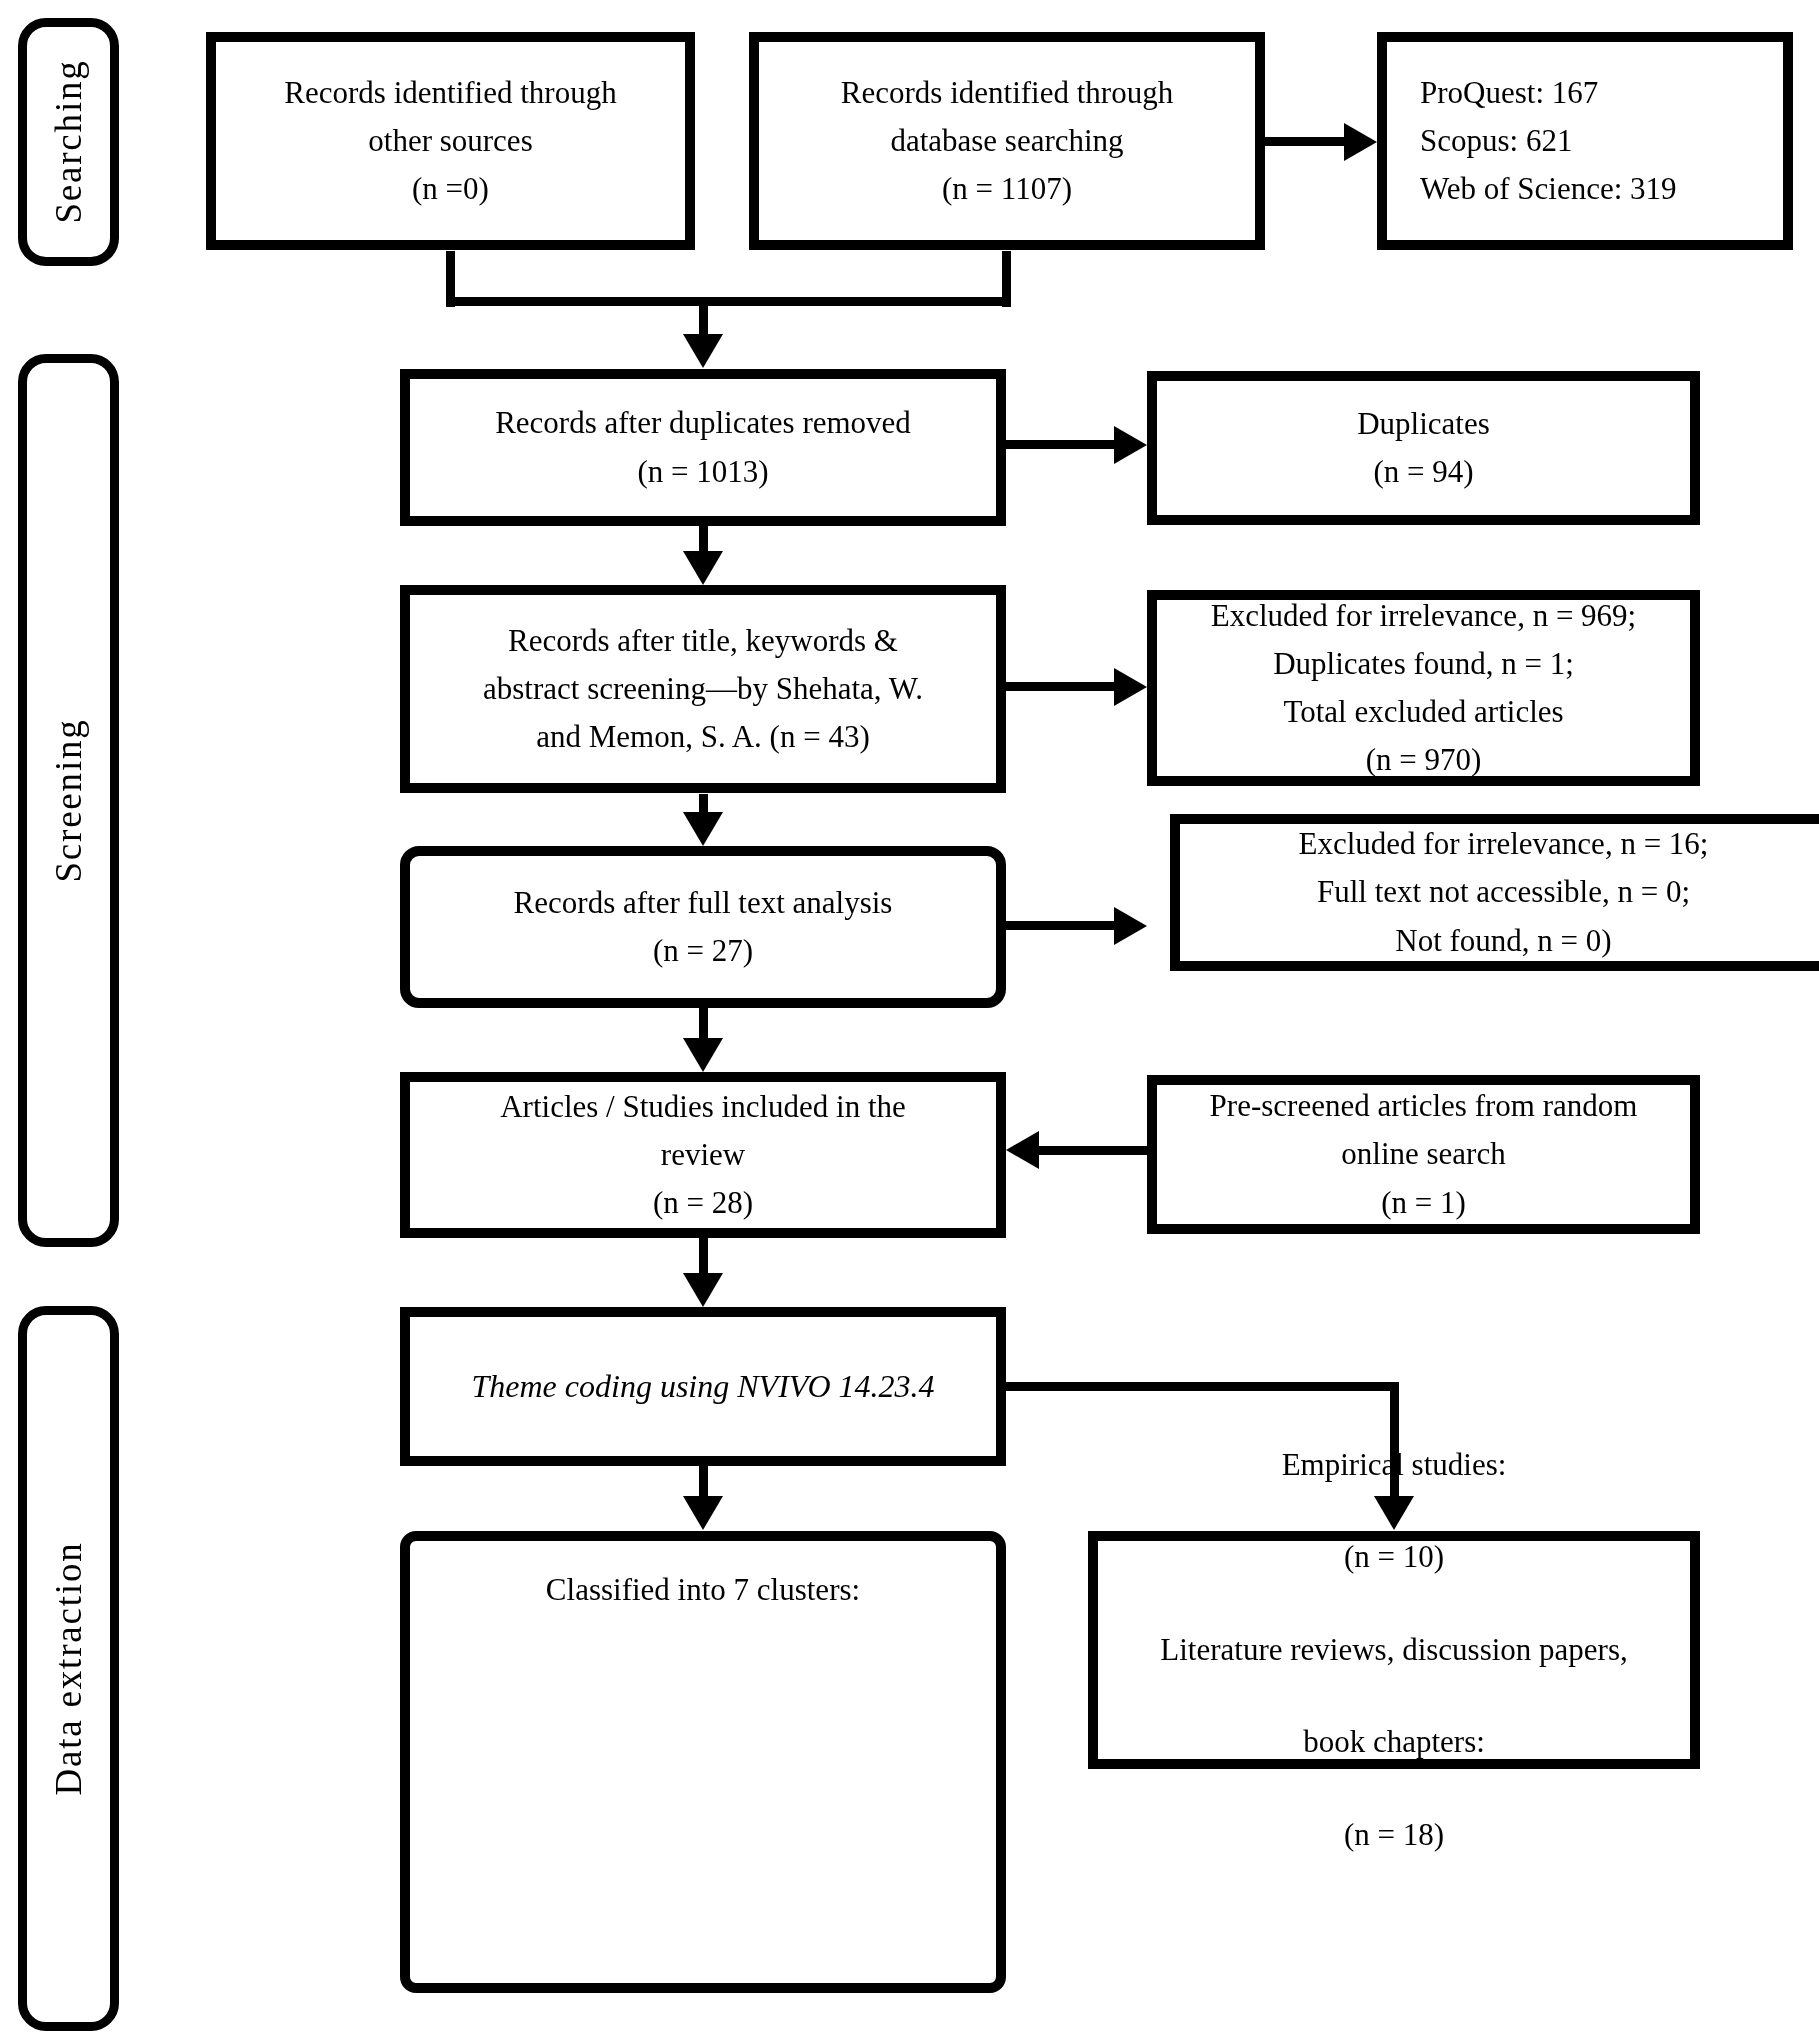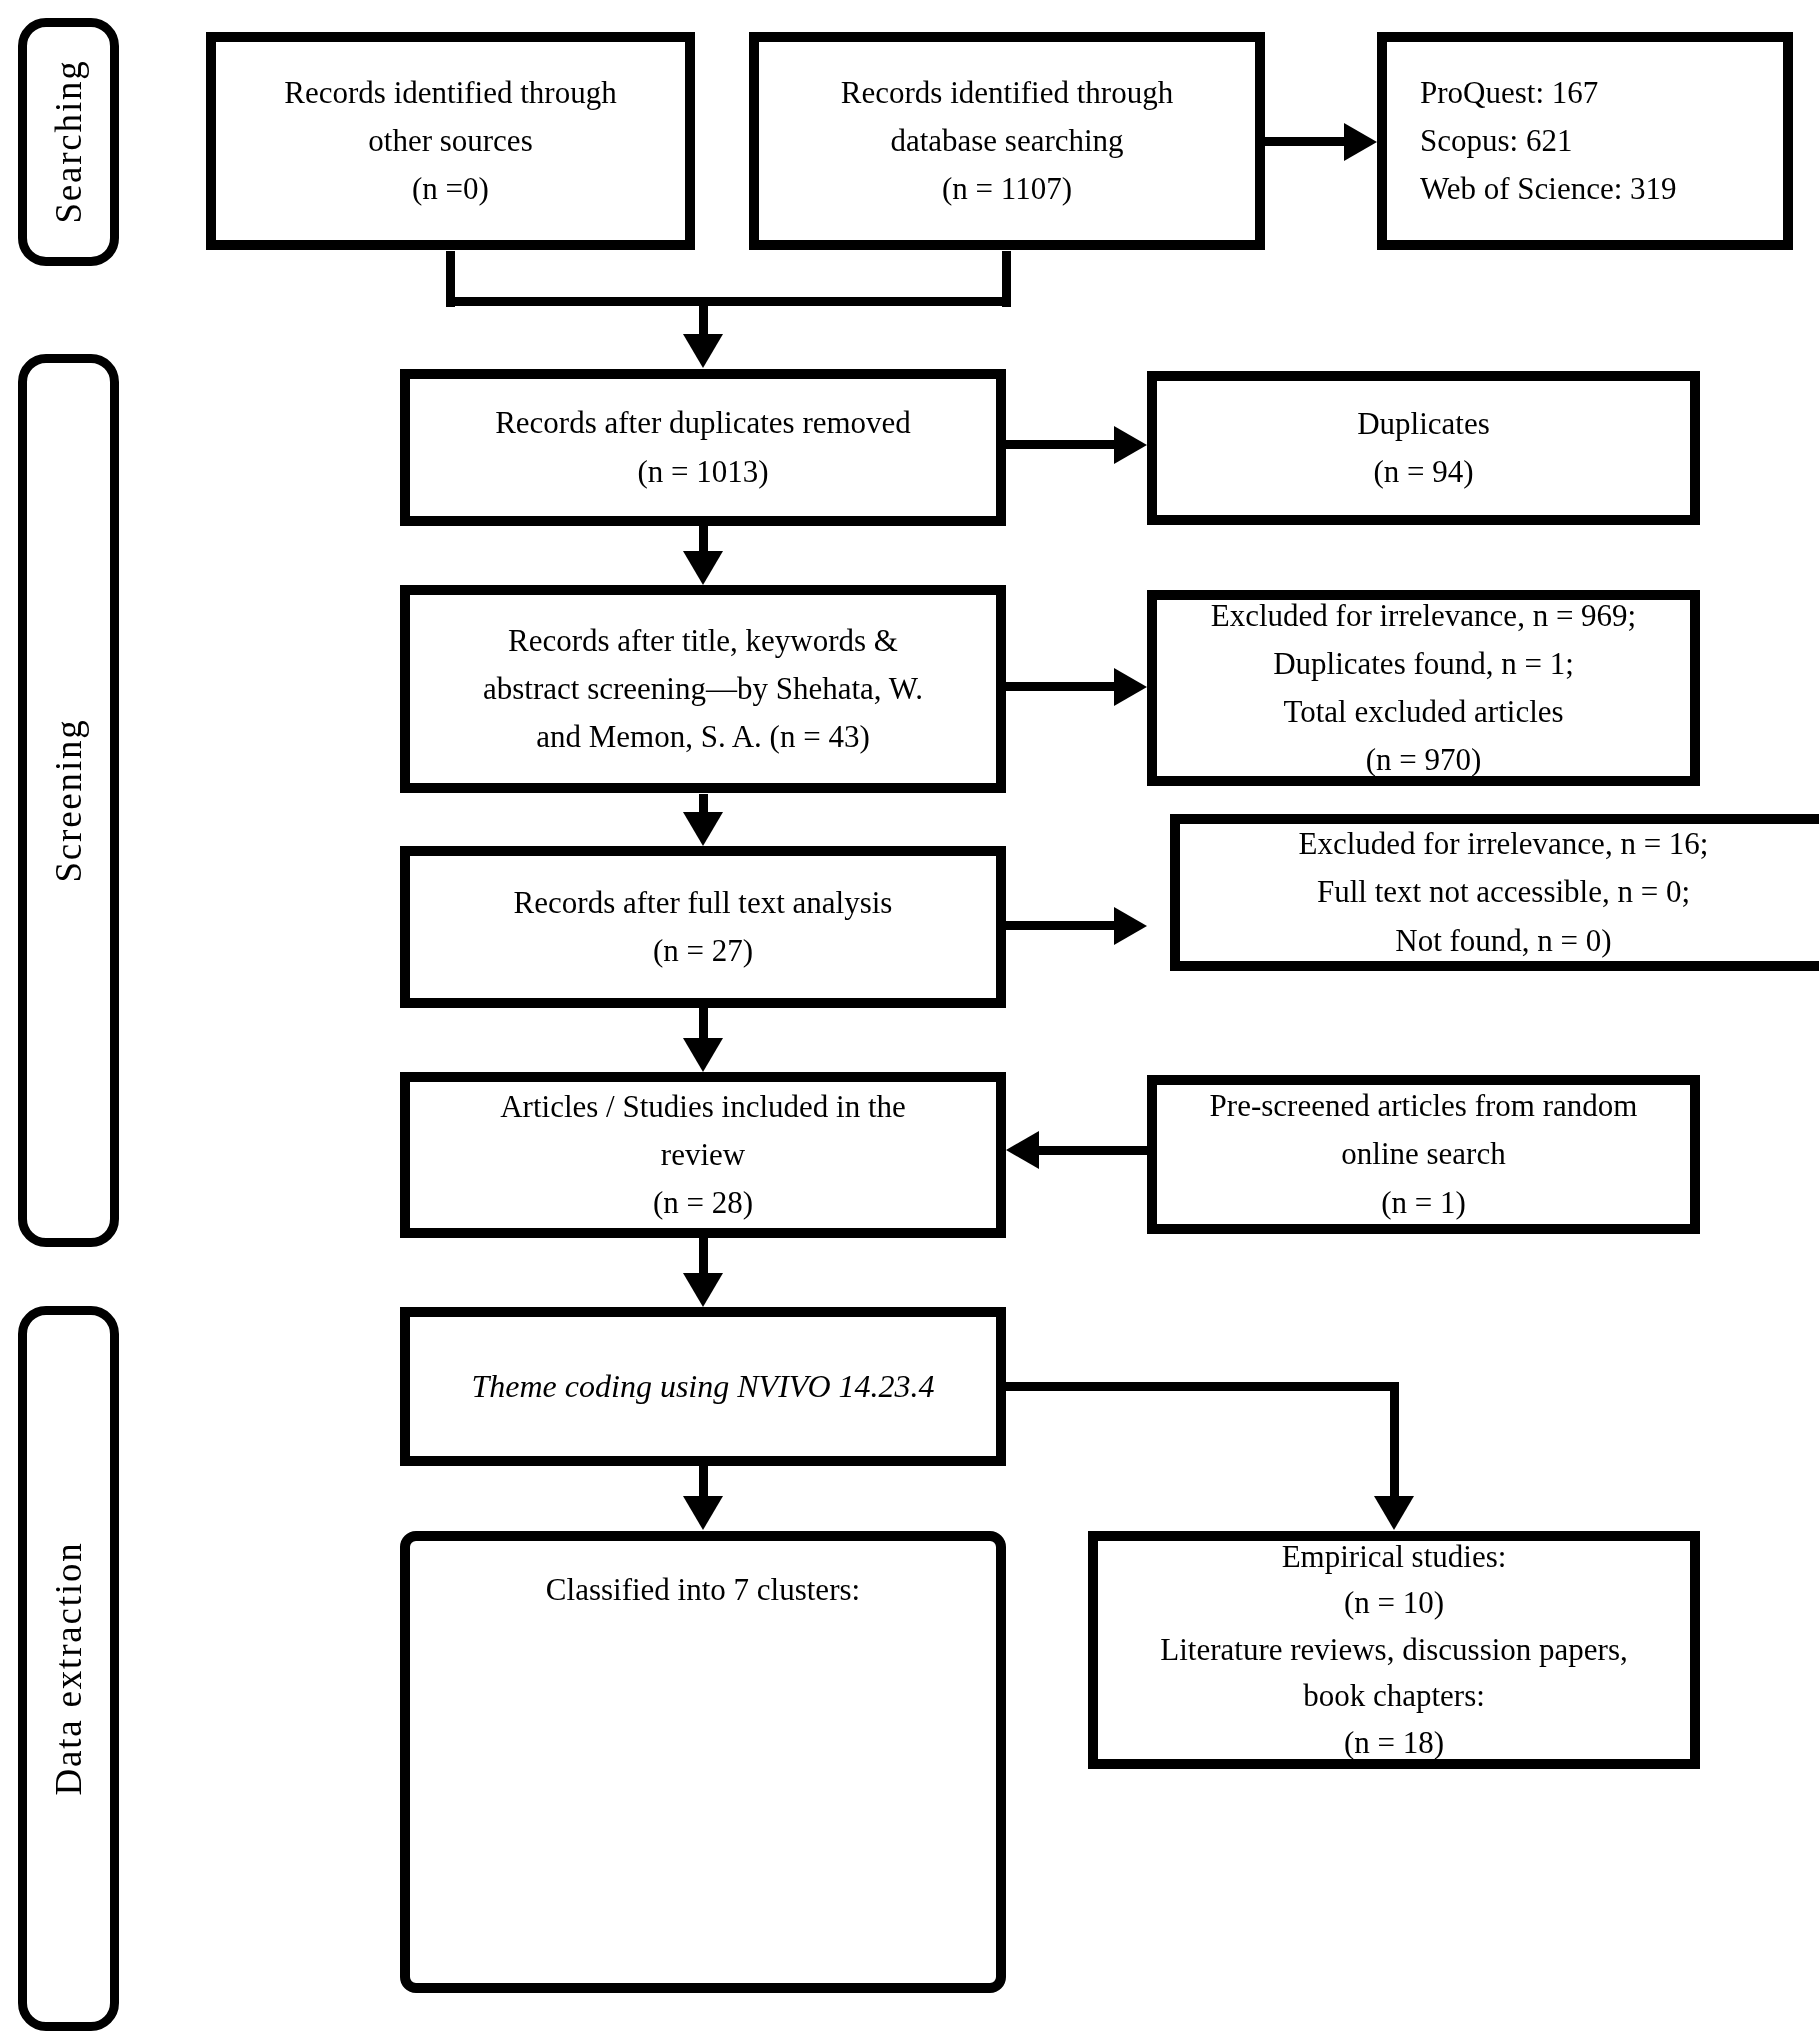--- a/index.html
+++ b/index.html
@@ -24,21 +24,21 @@
     font-size: 31px;
     line-height: 1.55;
   }
   .box.left-text {
     align-items: flex-start;
     text-align: left;
     padding-left: 33px;
     padding-right: 11.8px;
   }
   .box.italic { font-style: italic; font-size: 32px; }
-  .box.tight { line-height: 1.5; }
+  .box.tight { line-height: 1.5; gap: 46px; }
   .sidebar {
     position: absolute;
     box-sizing: border-box;
     border: 9.4px solid #000000;
     border-radius: 28px;
     background: #ffffff;
     display: flex;
     align-items: center;
     justify-content: center;
   }
@@ -149,21 +149,21 @@
     </div>
   <div>
     <div class="hline" style="left:1006px; top:682px; width:109px; height:9.4px;"></div>
     <div class="arr-right" style="left:1114px; top:668px;"></div>
   </div>
   <div>
     <div class="vline" style="left:699px; top:794px; width:9.4px; height:20.6px;"></div>
     <div class="arr-down" style="left:683px; top:812px;"></div>
   </div>
 
-  <div class="box" style="left:400px; top:846px; width:606px; height:162px;">
+  <div class="box" style="left:400px; top:846px; width:606px; height:162px;border-radius:19px;">
       <div>Records after full text analysis</div>
       <div>(n = 27)</div>
     </div>
   <div class="box" style="left:1147px; top:814px; width:667px; height:157px;margin-left:23px;">
       <div>Excluded for irrelevance, n = 16;</div>
       <div>Full text not accessible, n = 0;</div>
       <div>Not found, n = 0)</div>
     </div>
   <div>
     <div class="hline" style="left:1006px; top:921px; width:109px; height:9.4px;"></div>

